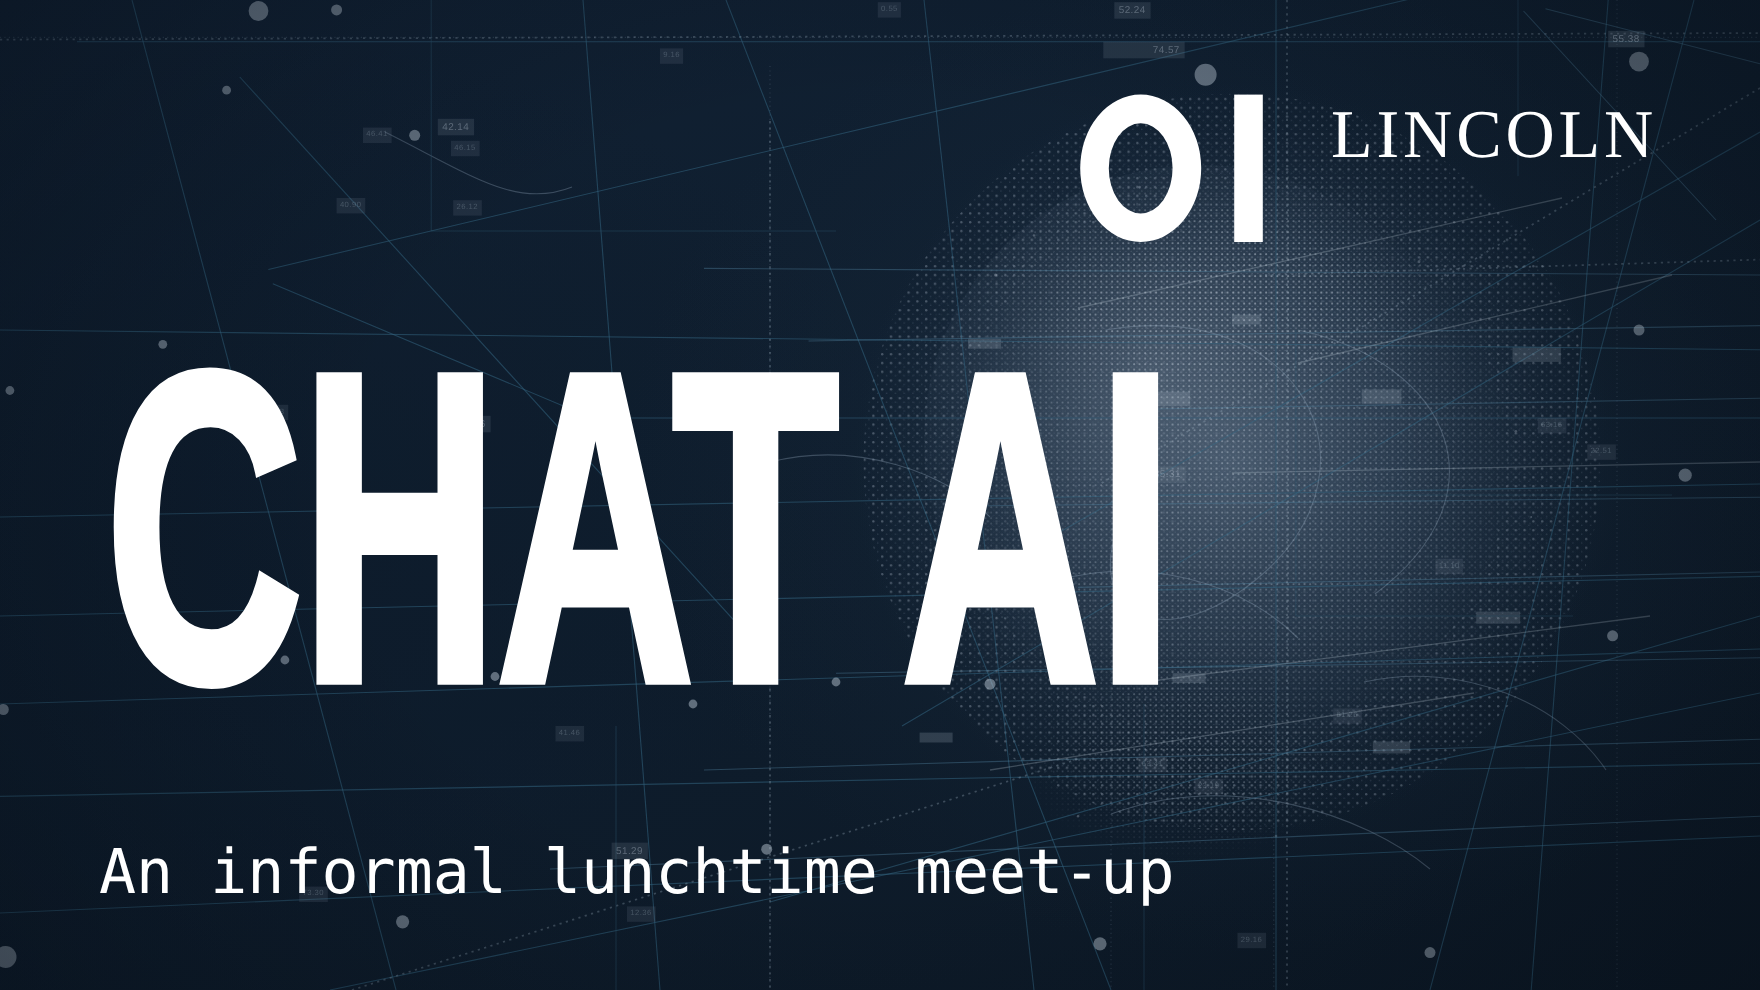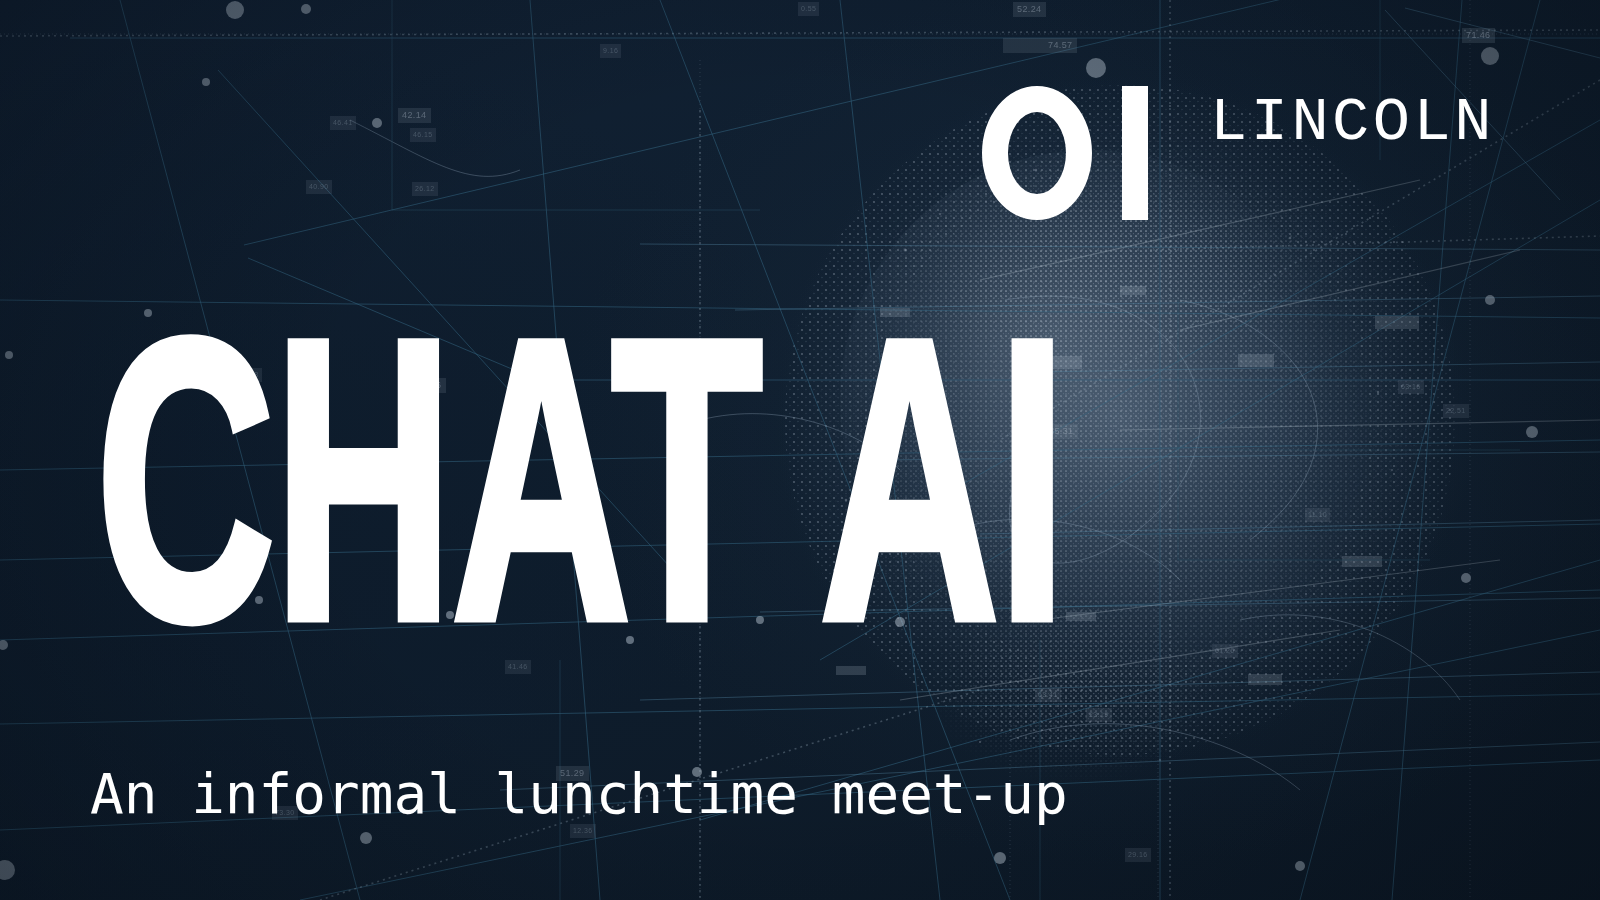--- a/index.html
+++ b/index.html
@@ -102,21 +102,21 @@
   #logo-digital {
     font-family: "Liberation Sans", sans-serif;
     font-weight: 700;
     font-size: 62px;
     line-height: 60px;
     letter-spacing: 0.5px;
     color: #ffffff;
     white-space: nowrap;
   }
   #logo-lincoln {
-    font-family: Liberation Mono, monospace;
+    font-family: Liberation Serif, serif;
     font-weight: 300;
     font-size: 62px;
     line-height: 66px;
     letter-spacing: 3.5px;
     color: #ffffff;
     white-space: nowrap;
     margin-top: 6px;
   }
 
   
@@ -355,21 +355,21 @@
         <path d="M1470 0 L1470 900"></path>
       </g>
     </svg>
   </div>
 
   <div class="bg-layer" id="bg-vignette"></div>
 
   <div class="bg-layer" id="bg-labels">
       <div class="num-label dim" style="left: 1013px; top: 2px;">52.24</div>
       <div class="num-label dim" style="left: 1003px; top: 38px; padding-left: 45px;">74.57</div>
-      <div class="num-label dim" style="left: 1462px; top: 28px;">71.46</div>
+      <div class="num-label dim" style="left: 1462px; top: 28px;">55.38</div>
       <div class="num-label tiny" style="left: 600px; top: 44px;">9.16</div>
       <div class="num-label tiny" style="left: 798px; top: 2px;">0.55</div>
       <div class="num-label dim" style="left: 398px; top: 108px; text-align: right;">42.14</div>
       <div class="num-label tiny" style="left: 410px; top: 128px;">46.15</div>
       <div class="num-label tiny" style="left: 330px; top: 116px;">46.41</div>
       <div class="num-label tiny" style="left: 306px; top: 180px;">40.90</div>
       <div class="num-label tiny" style="left: 412px; top: 182px;">26.12</div>
       <div class="num-label tiny" style="left: 236px; top: 368px;">14.08</div>
       <div class="num-label dim" style="left: 413px; top: 378px;">73.26</div>
       <div class="num-label dim" style="left: 536px; top: 382px;">48.15</div>

